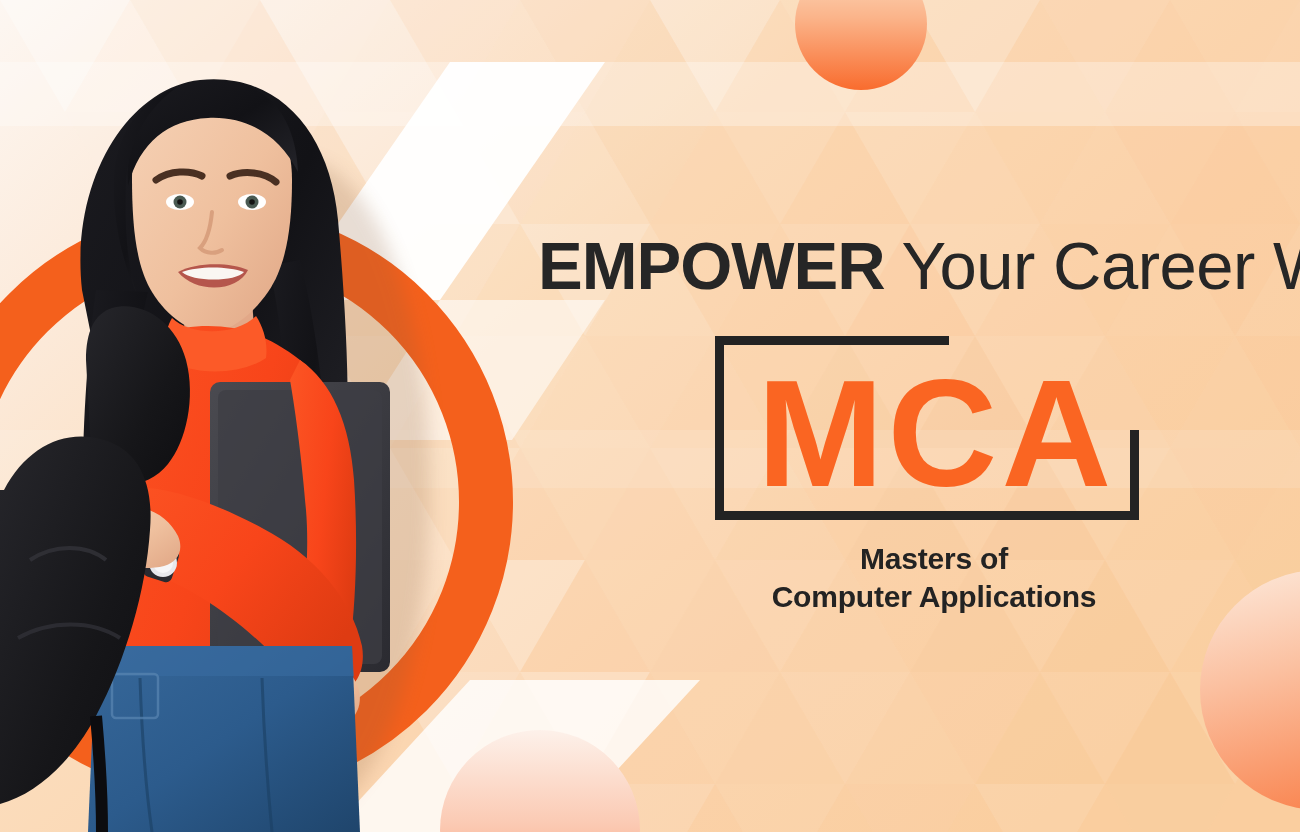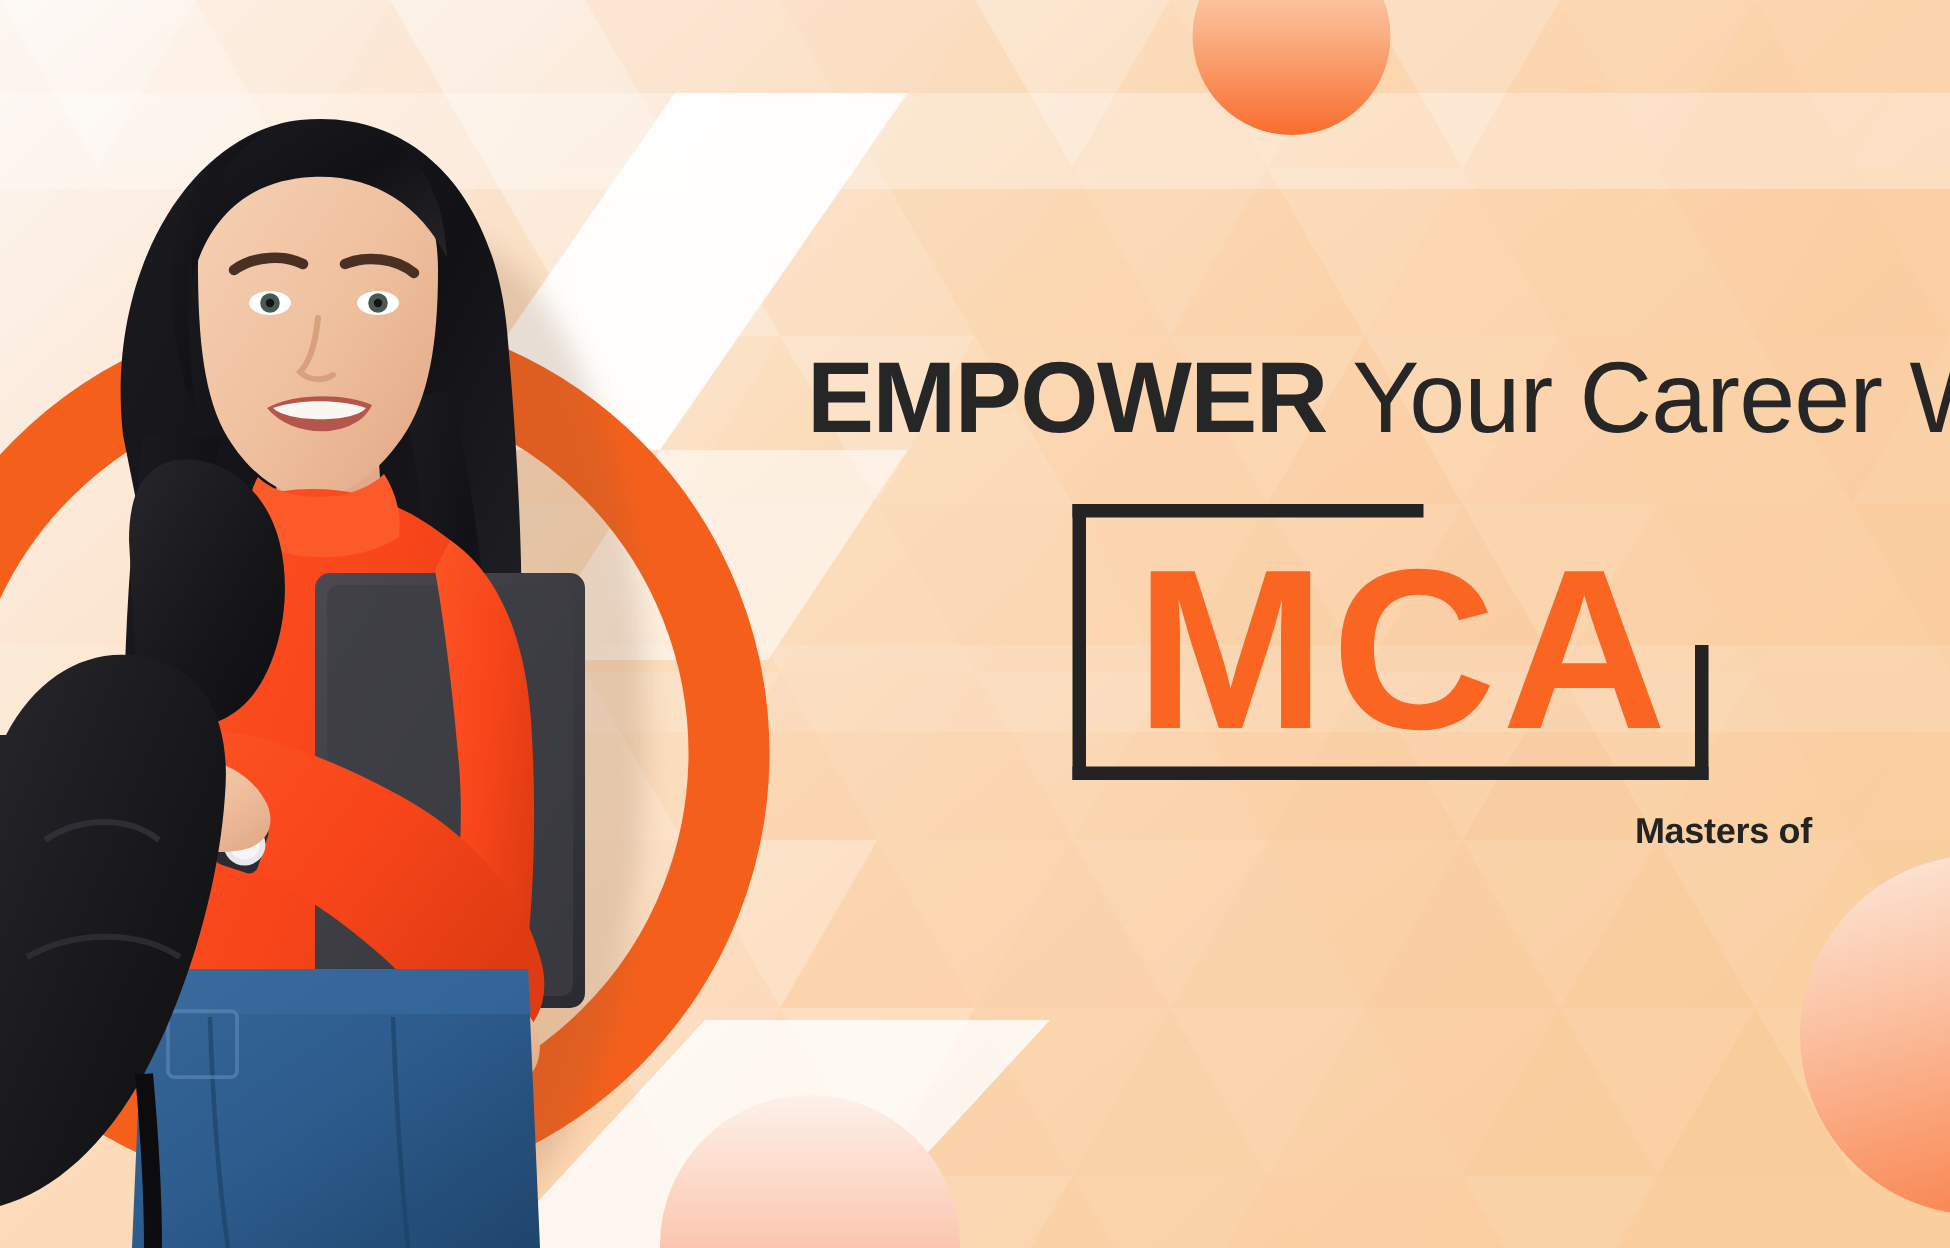--- a/index.html
+++ b/index.html
@@ -39,22 +39,22 @@
   .mca-frame-left{position:absolute;left:2px;top:0;width:9px;height:184px;background:#232323;}
   .mca-frame-bottom{position:absolute;left:2px;top:175px;width:424px;height:9px;background:#232323;}
   .mca-frame-right{position:absolute;left:417px;top:94px;width:9px;height:90px;background:#232323;}
   .mca-text{
     position:absolute;left:24px;top:21px;width:400px;
     font-size:152px;font-weight:700;line-height:1;
     color:#FA6522;letter-spacing:4px;margin-left:20px;
   }
   .sub{
     position:absolute;left:660px;top:540px;width:548px;
-    text-align:right;color:#232323;
-    font-size:24px;font-weight:700;line-height:1.28;letter-spacing:-0.2px;
+    text-align:center;color:#232323;
+    font-size:30px;font-weight:700;line-height:1.28;letter-spacing:-0.2px;
   }
   .person{position:absolute;left:0px;top:60px;width:470px;height:772px;}
 </style>
 </head>
 <body>
 
 <div class="banner">
 
   <svg class="layer mosaic" viewBox="0 0 1300 832" preserveAspectRatio="none">
     <defs>
@@ -347,15 +347,16 @@
   <div class="mca-wrap">
     <div class="mca-frame-top"></div>
     <div class="mca-frame-left"></div>
     <div class="mca-frame-bottom"></div>
     <div class="mca-frame-right"></div>
     <div class="mca-text">MCA</div>
   </div>
 
   <div class="sub">
     <div>Masters of</div>
+    <div>Computer Applications</div>
   </div>
 
 </div>
 
 </body></html>

